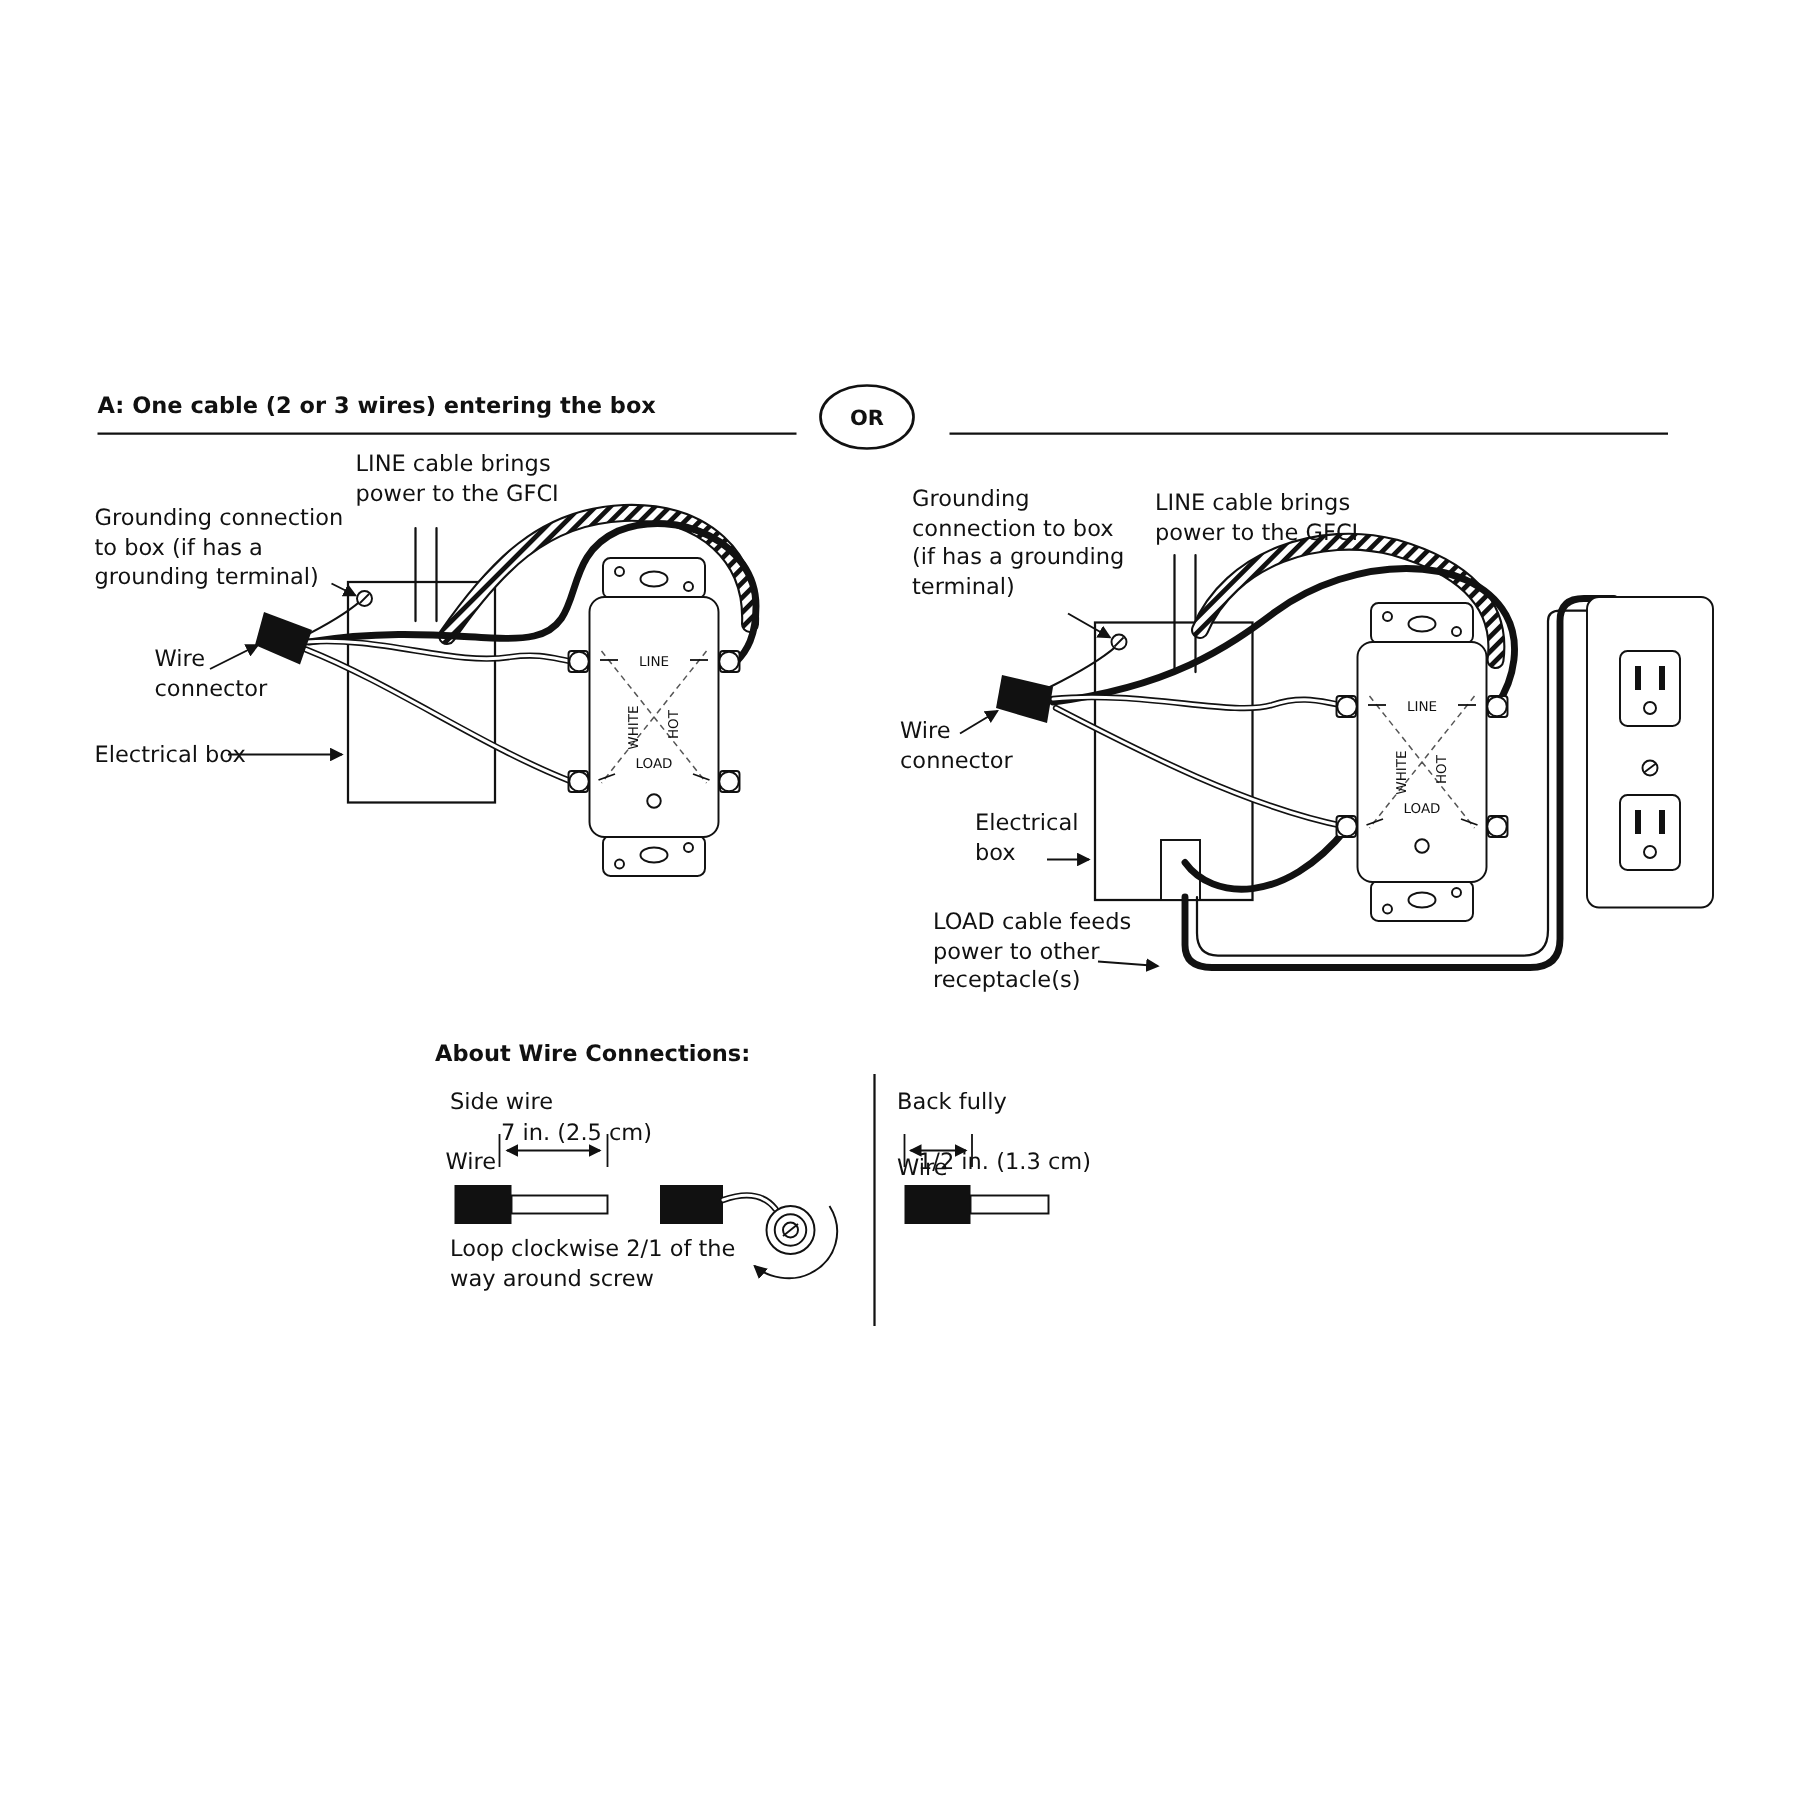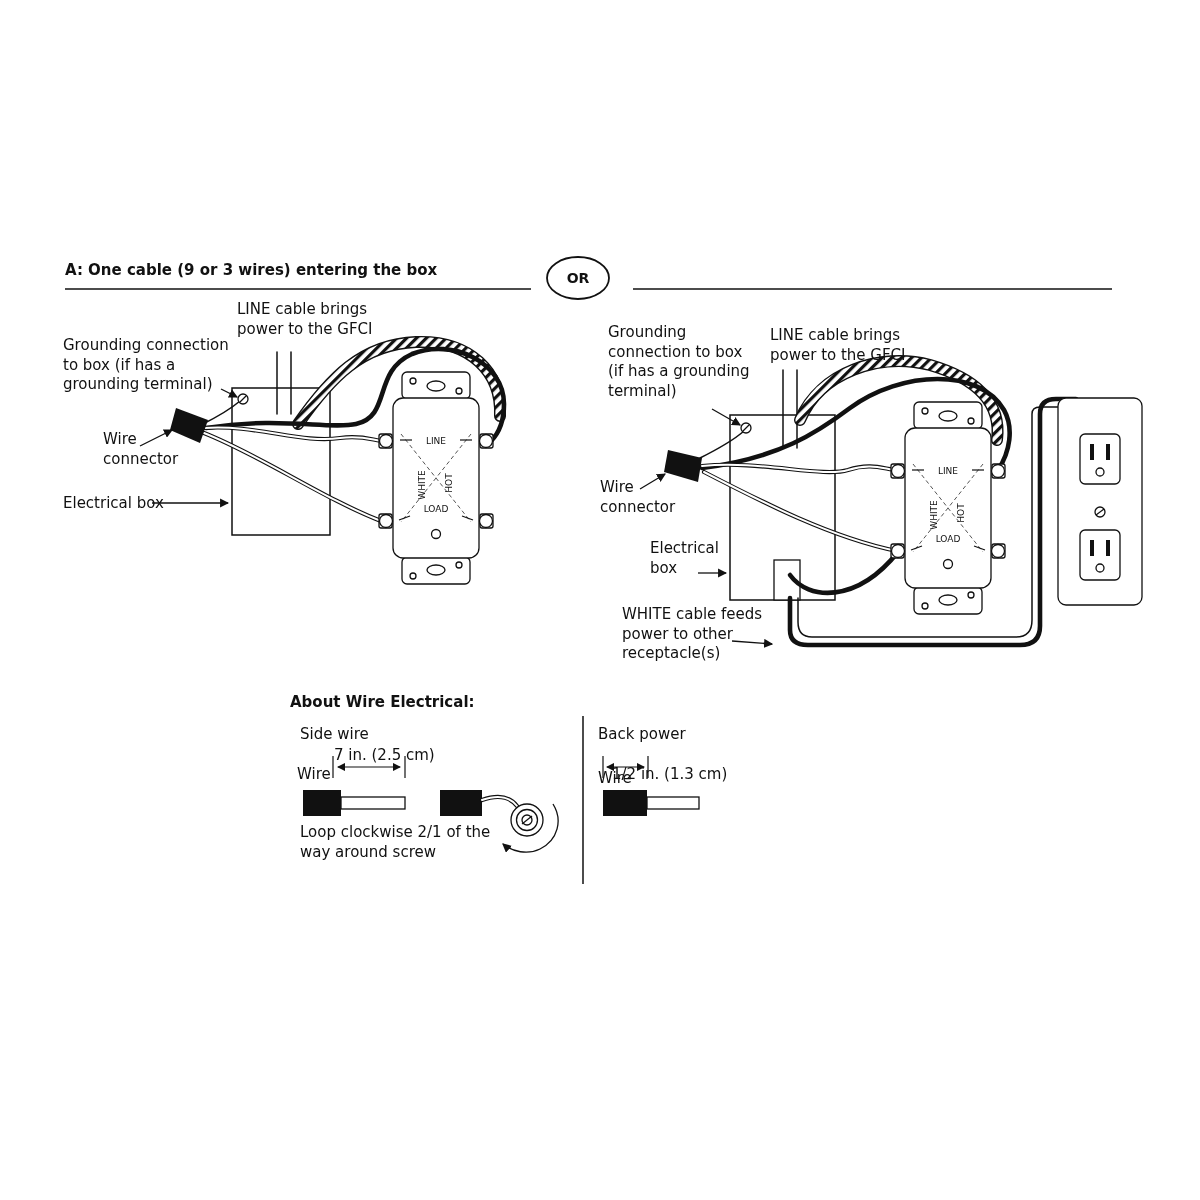--- a/index.html
+++ b/index.html
@@ -219,37 +219,37 @@
         <line x1="607" y1="767" x2="644" y2="767" class="dim"></line>
       </g>
 
       <g>
         <rect x="603" y="790" width="44" height="26" fill="#111"></rect>
         <rect x="647" y="797" width="52" height="12" class="ln"></rect>
       </g>
     </g>
   </svg>
 
-  <div class="lbl bold" style="left:65px; top:261px;">A: One cable (9 or 3 wires) entering the box</div>
+  <div class="lbl bold" style="left:65px; top:261px;">A: One cable (2 or 3 wires) entering the box</div>
 
   <div class="lbl" style="left:237px; top:300px; width:158px;">LINE cable brings power to the GFCI</div>
   <div class="lbl" style="left:63px; top:336px; width:178px;">Grounding connection to box (if has a grounding terminal)</div>
   <div class="lbl" style="left:103px; top:430px; width:95px;">Wire connector</div>
   <div class="lbl" style="left:63px; top:494px; width:130px;">Electrical box</div>
 
   <div class="lbl" style="left:608px; top:323px; width:152px;">Grounding connection to box (if has a grounding terminal)</div>
   <div class="lbl" style="left:770px; top:326px; width:150px;">LINE cable brings power to the GFCI</div>
   <div class="lbl" style="left:600px; top:478px; width:95px;">Wire connector</div>
   <div class="lbl" style="left:650px; top:539px; width:85px;">Electrical box</div>
-  <div class="lbl" style="left:622px; top:605px; width:152px;">WHITE cable feeds power to other receptacle(s)</div>
-
-  <div class="lbl bold" style="left:290px; top:693px;">About Wire Electrical:</div>
+  <div class="lbl" style="left:622px; top:605px; width:152px;">LOAD cable feeds power to other receptacle(s)</div>
+
+  <div class="lbl bold" style="left:290px; top:693px;">About Wire Connections:</div>
 
   <div class="lbl" style="left:300px; top:725px;">Side wire</div>
   <div class="lbl" style="left:334px; top:746px;">7 in. (2.5 cm)</div>
   <div class="lbl" style="left:297px; top:765px;">Wire</div>
   <div class="lbl" style="left:300px; top:823px; width:215px;">Loop clockwise 2/1 of the way around screw</div>
 
-  <div class="lbl" style="left:598px; top:725px;">Back power</div>
+  <div class="lbl" style="left:598px; top:725px;">Back fully</div>
   <div class="lbl" style="left:612px; top:746px;margin-top:19px;">1/2 in. (1.3 cm)</div>
   <div class="lbl" style="left:598px; top:769px;">Wire</div>
 
 </div>
 
 </body></html>

